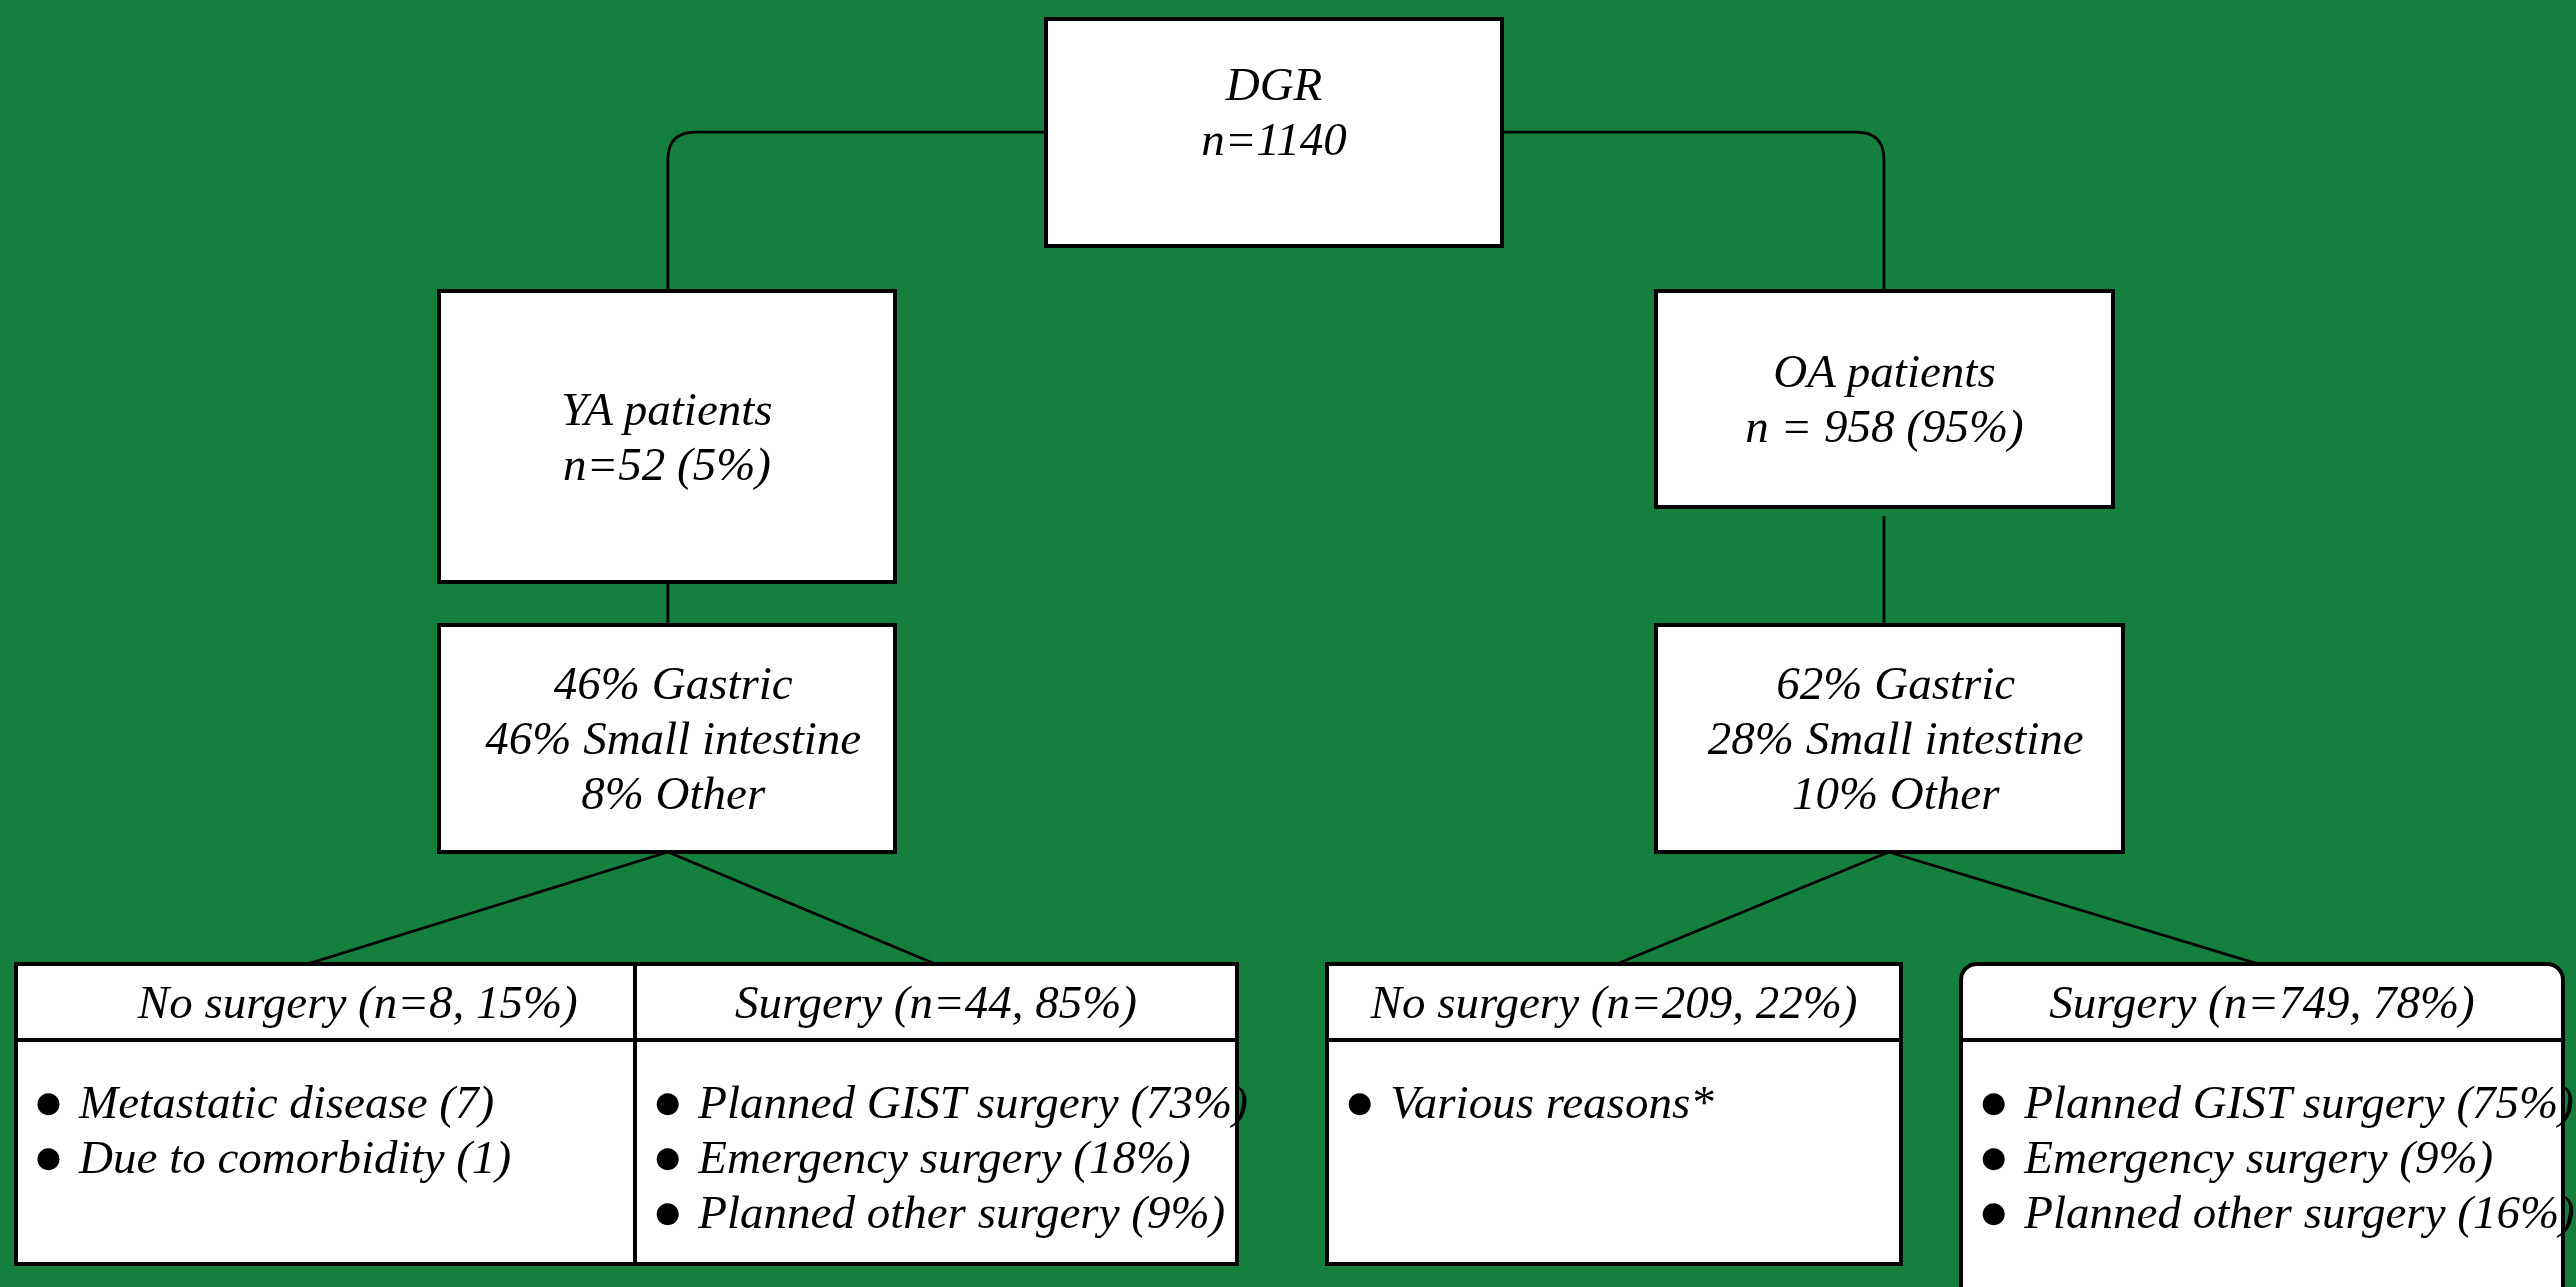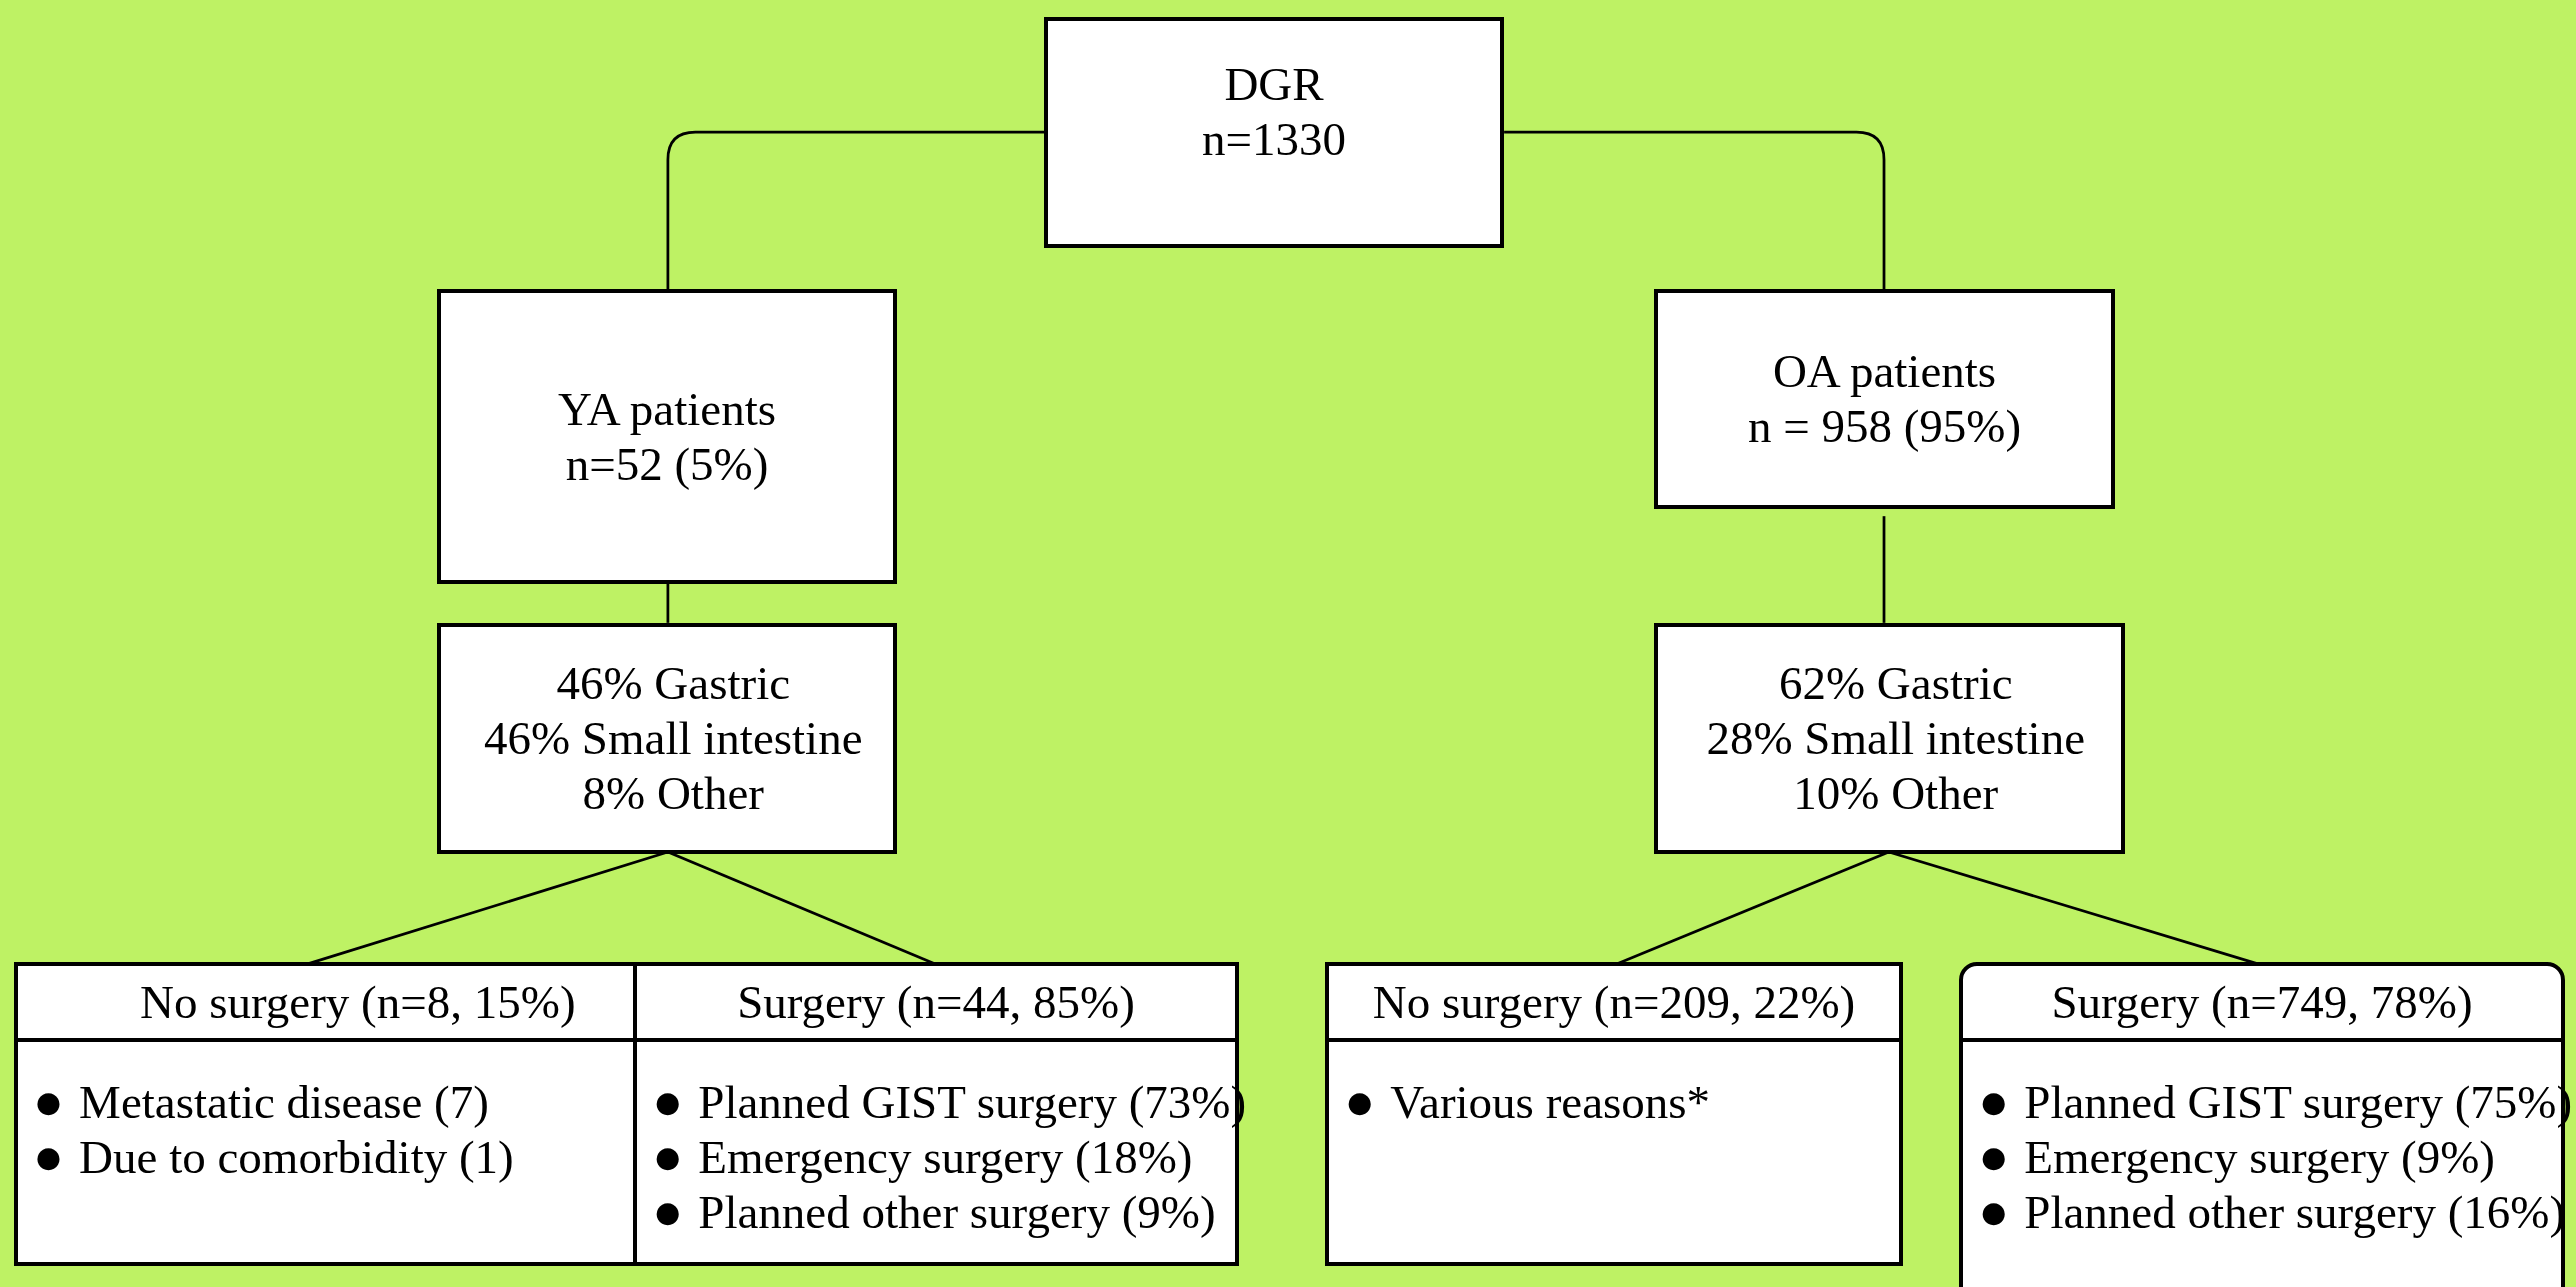--- a/index.html
+++ b/index.html
@@ -1,24 +1,25 @@
 <!DOCTYPE html>
 <html style="font-size:11px"><head>
 <meta charset="utf-8">
 <style>
   html,body{margin:0;padding:0;background:#ffffff;}
   #canvas{
     position:relative;
     width:2576px;height:1287px;
-    background:#bef264;
+    background:#15803d;
     font-family:"Liberation Serif","DejaVu Serif",serif;
     font-size:47px;
     line-height:55px;
     color:#000000;
     overflow:hidden;
+    font-style:italic;
   }
   #connector-layer{position:absolute;left:0;top:0;width:2576px;height:1287px;}
   .node{
     position:absolute;
     background:#ffffff;
     border:4.8px solid #000000;
     box-sizing:border-box;
   }
   .center-text{
     display:flex;flex-direction:column;
@@ -74,21 +75,21 @@
     <path d="M 970 750 L 970 905" stroke-width="4" stroke="#000000"></path>
     <path d="M 2737 750 L 2737 905" stroke-width="4" stroke="#000000"></path>
     <path d="M 970 1238 L 442 1402" stroke-width="4" stroke="#000000"></path>
     <path d="M 970 1238 L 1362 1402" stroke-width="4" stroke="#000000"></path>
     <path d="M 2744 1238 L 2345 1402" stroke-width="4" stroke="#000000"></path>
     <path d="M 2744 1238 L 3285 1402" stroke-width="4" stroke="#000000"></path>
   </svg>
 
   <div class="node center-text" id="node-dgr">
     <div>DGR</div>
-    <div>n=1330</div>
+    <div>n=1140</div>
   </div>
 
   <div class="node center-text" id="node-ya">
     <div>YA patients</div>
     <div>n=52 (5%)</div>
   </div>
 
   <div class="node center-text" id="node-oa">
     <div>OA patients</div>
     <div>n = 958 (95%)</div>

